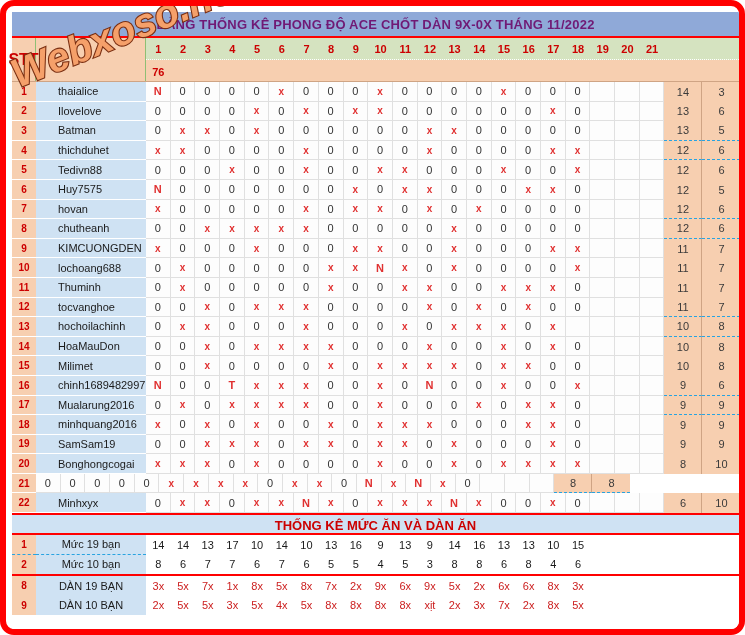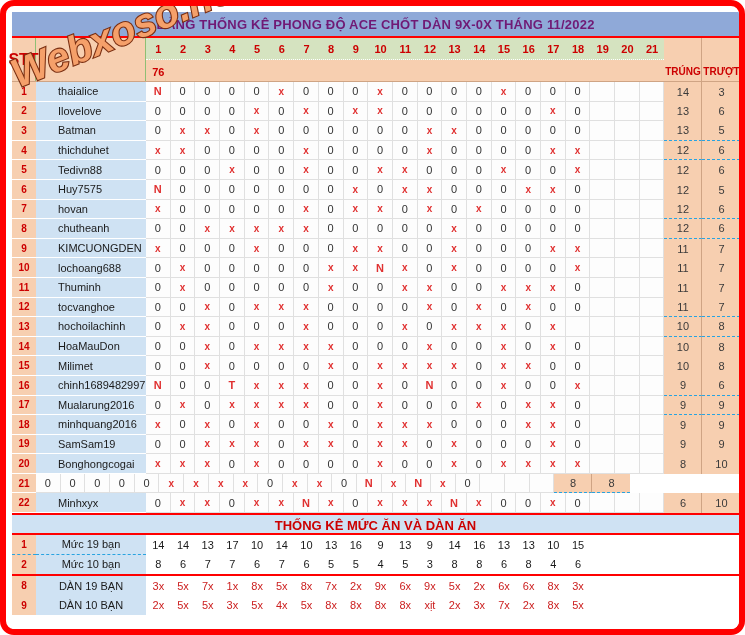--- a/index.html
+++ b/index.html
@@ -232,24 +232,20 @@
             <div class="c-day">34</div>
             <div class="c-day">06</div>
             <div class="c-day">78</div>
             <div class="c-day">76</div>
             <div class="c-day">92</div>
             <div class="c-day"></div>
             <div class="c-day"></div>
             <div class="c-day"></div>
           </div>
       </div>
-      <div class="hdr-right">
-        <div>TRÚNG</div>
-        <div>TRƯỢT</div>
-      </div>
     </div>
 
     <div id="rows-container">
         <div class="data-row">
           <div class="c-stt">1</div>
           <div class="c-name">thaialice</div>
           <div class="c-day v-N">N</div>
           <div class="c-day v-0">0</div>
           <div class="c-day v-0">0</div>
           <div class="c-day v-0">0</div>

